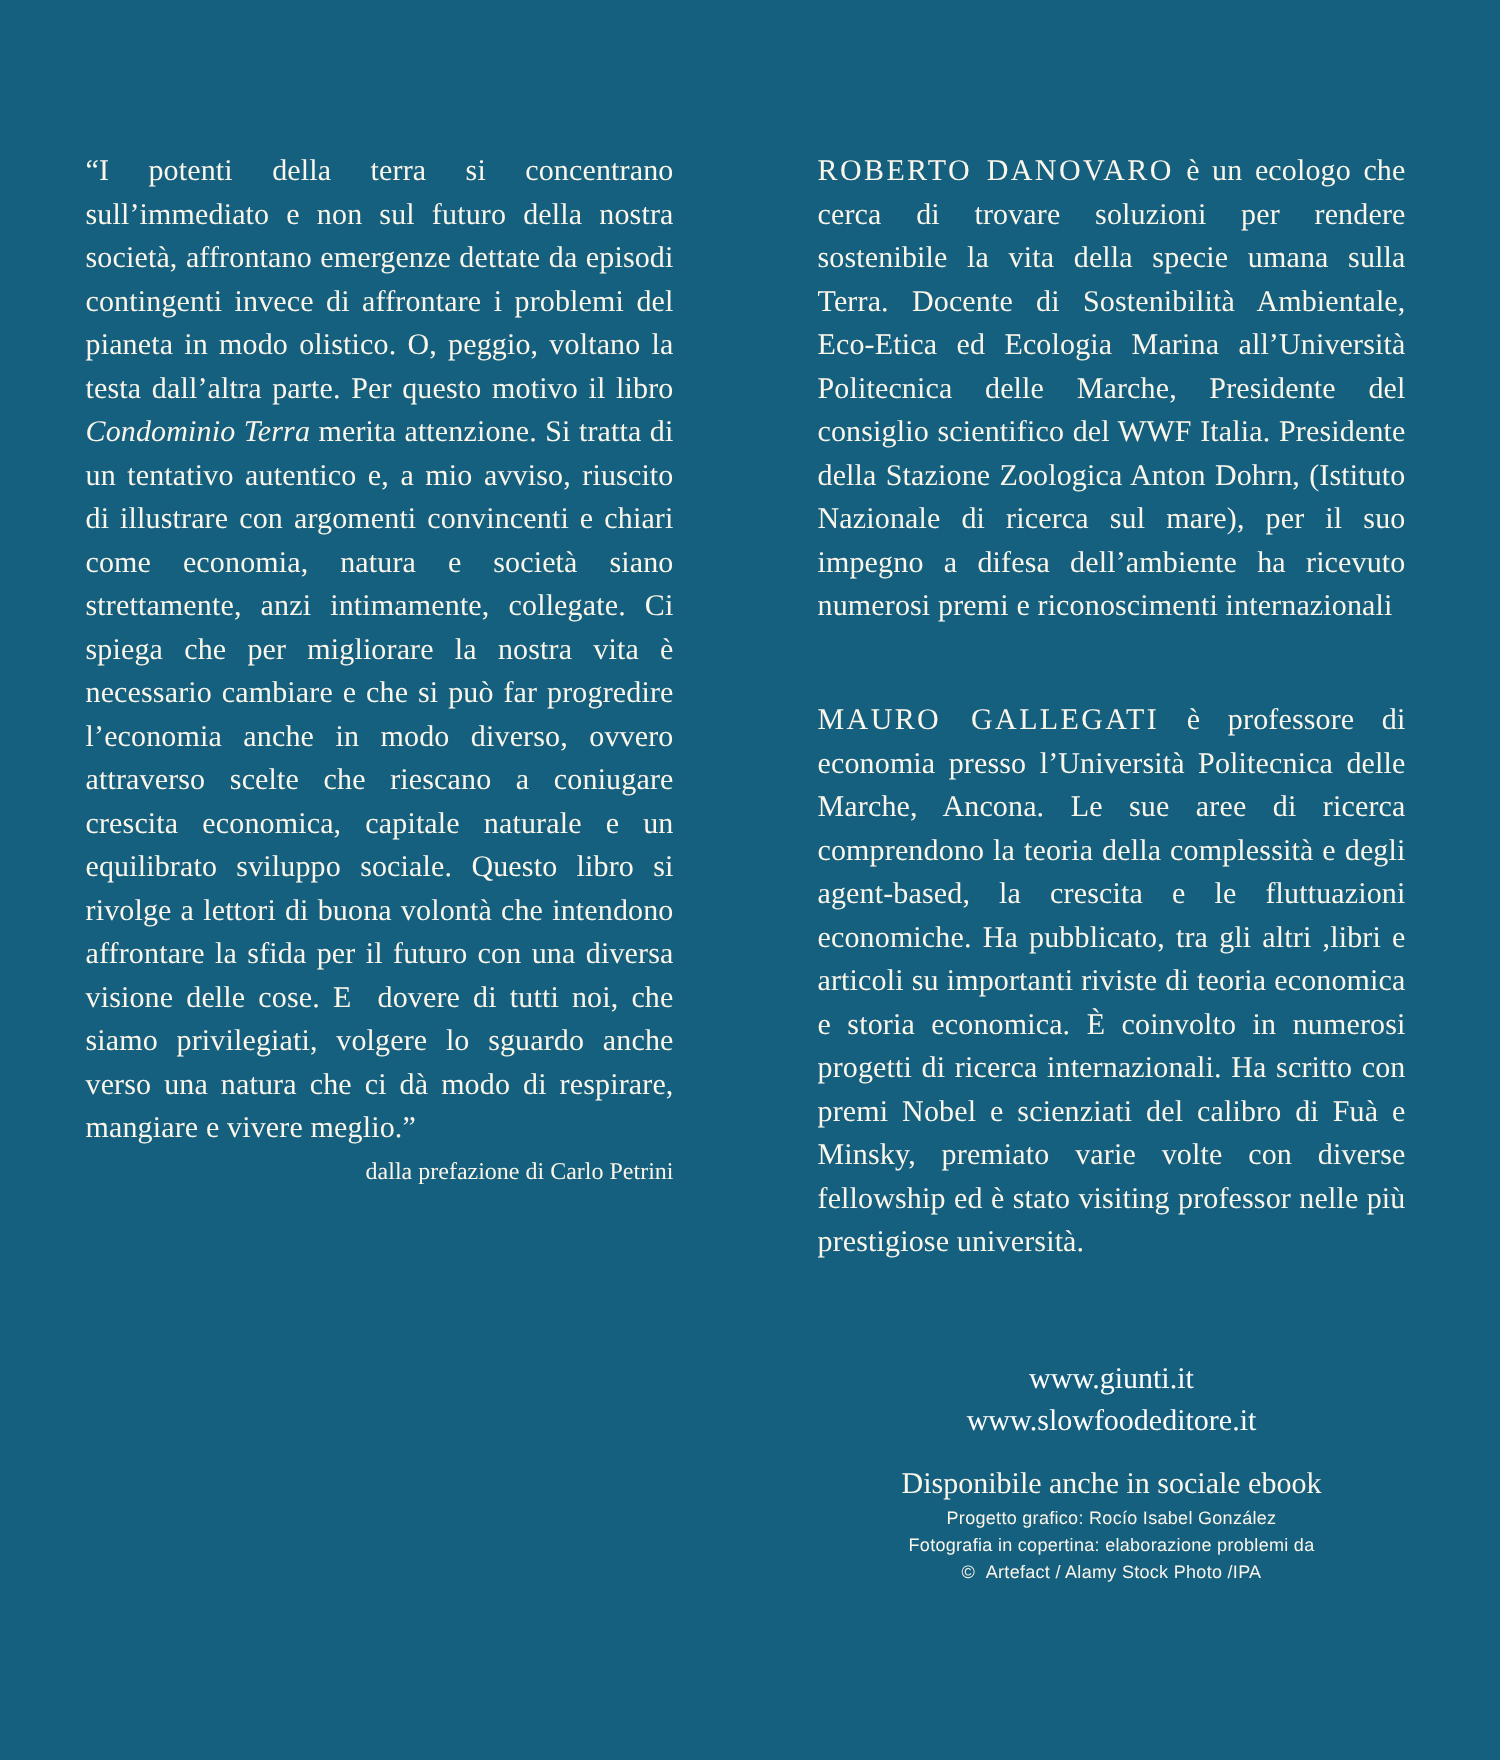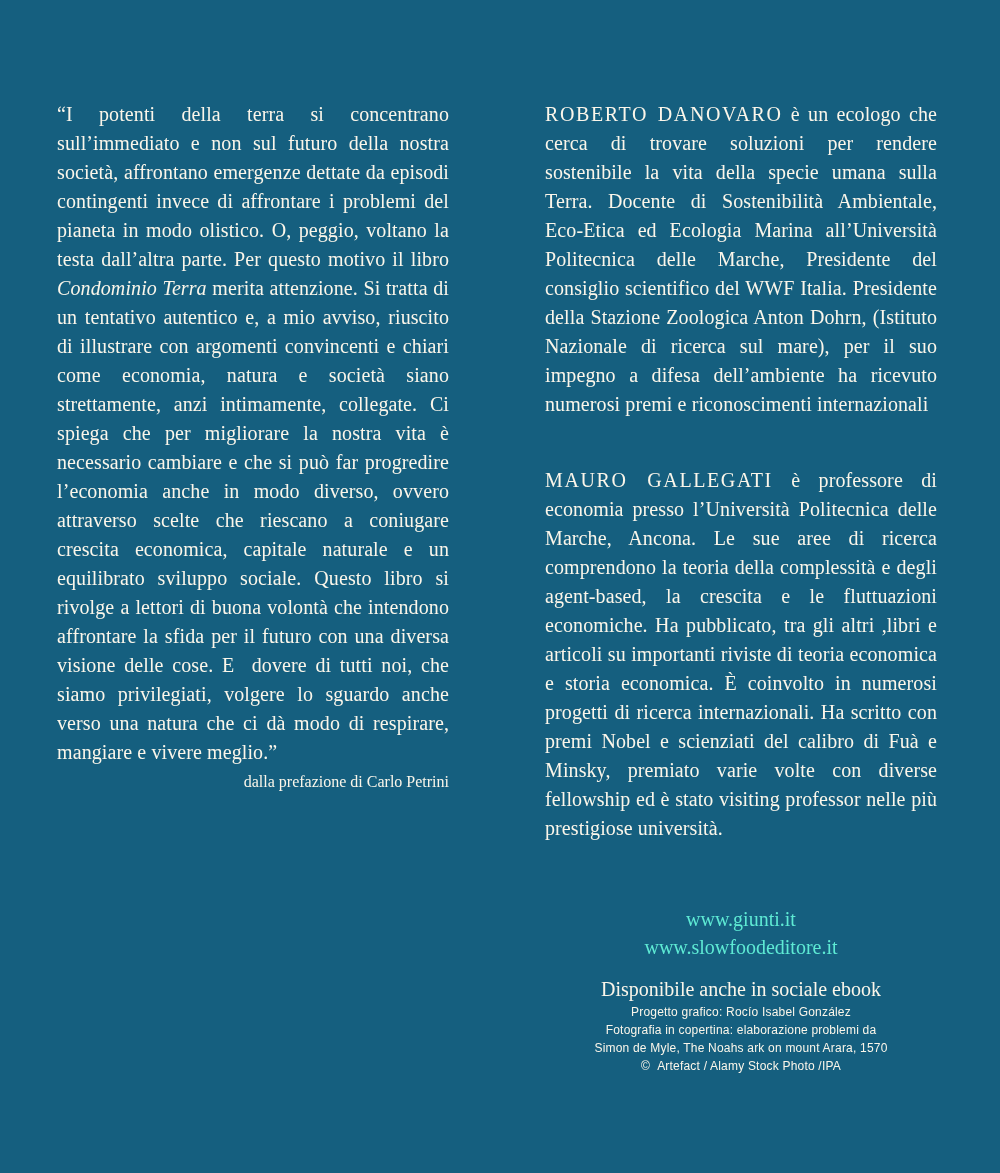--- a/index.html
+++ b/index.html
@@ -44,21 +44,21 @@
 
   .footer-block {
     margin-top: 62px;
     text-align: center;
   }
   .site-link {
     display: block;
     font-size: 20px;
     line-height: 28px;
     text-align: center;
-    color: #5eead4;
+    color: #ffffff;
     text-decoration: none;
   }
   .ebook-note {
     margin-top: 14px;
     font-size: 20px;
     line-height: 28px;
     text-align: center;
   }
   .credits {
     font-family: "Liberation Sans", "DejaVu Sans", sans-serif;
@@ -85,18 +85,17 @@
 
   <div class="footer-block">
     <span class="site-link">www.giunti.it</span>
     <span class="site-link">www.slowfoodeditore.it</span>
 
     <div class="ebook-note">Disponibile anche in sociale ebook</div>
 
     <div class="credits">
       <span class="credit-line">Progetto grafico: Rocío Isabel González</span>
       <span class="credit-line">Fotografia in copertina: elaborazione problemi da</span>
-      <span class="credit-line">Simon de Myle, The Noahs ark on mount Arara, 1570</span>
       <span class="credit-line">© &nbsp;Artefact / Alamy Stock Photo /IPA</span>
     </div>
   </div>
 
 </div>
 
 </body></html>

